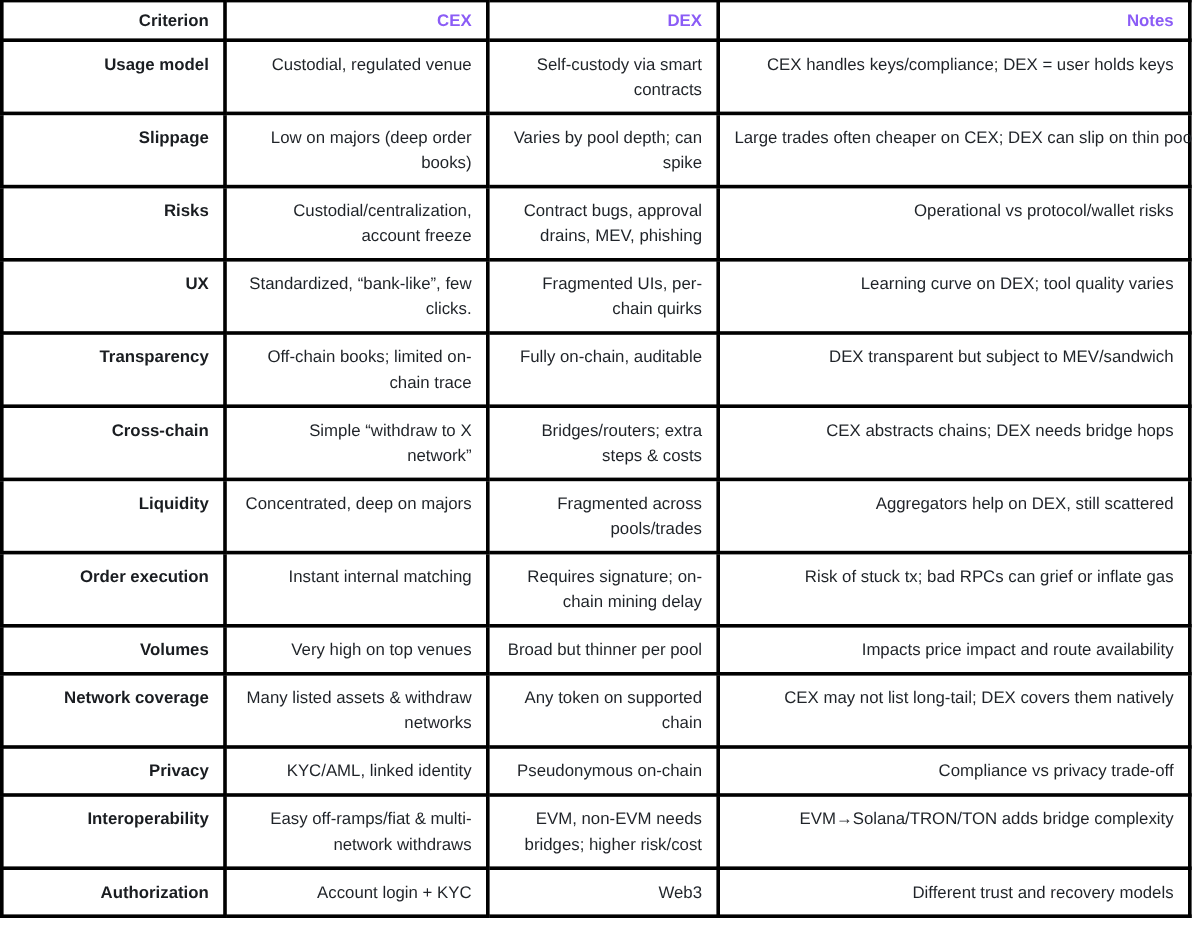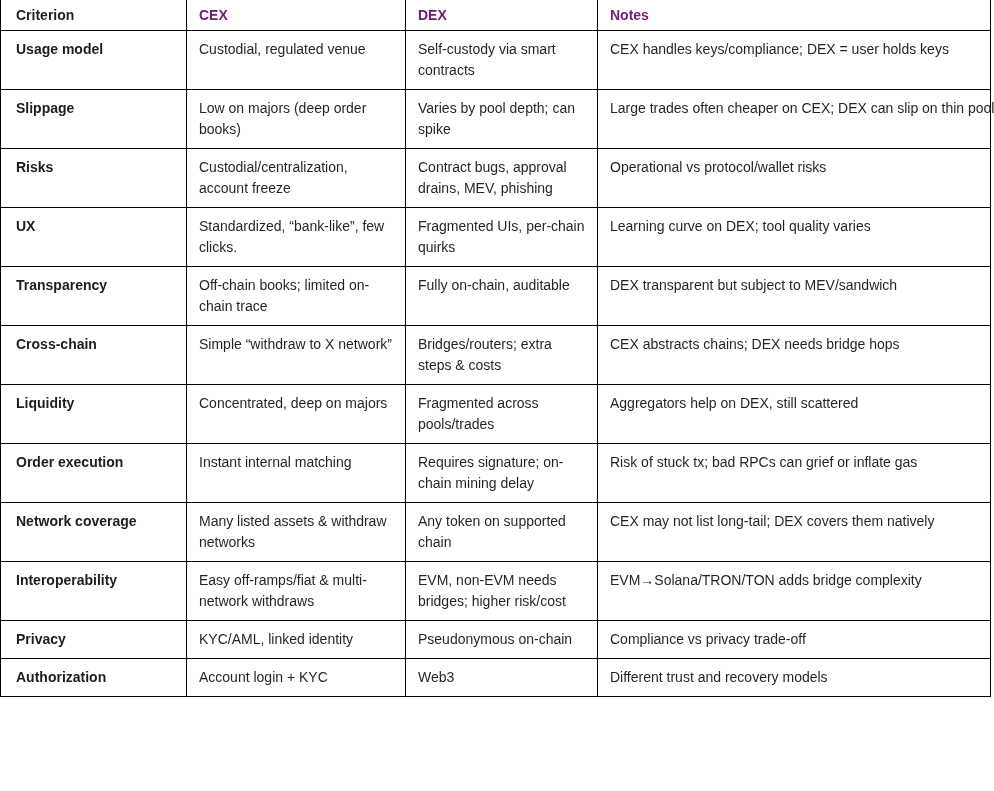--- a/index.html
+++ b/index.html
@@ -23,32 +23,32 @@
     width: 990px;
     font-size: 14px;
   }
   col.col-criterion { width: 186px; }
   col.col-cex { width: 219px; }
   col.col-dex { width: 192px; }
   col.col-notes { width: 393px; }
 
   .compare-table th,
   .compare-table td {
-    border: 1px solid #000000;
-    text-align: left;
+    border: 3px solid #000000;
+    text-align: right;
     vertical-align: top;
     padding: 8px 12px;
     line-height: 21px;
     font-weight: 400;
   }
   .compare-table th {
     padding: 5px 12px;
     line-height: 20px;
     font-weight: 700;
-    color: #701a75;
+    color: #8b5cf6;
   }
   .compare-table th.criterion,
   .compare-table td.criterion {
     padding-left: 15px;
     font-weight: 700;
     color: #1a1d21;
   }
   .compare-table td.notes {
     white-space: nowrap;
     margin-top: 28px;
@@ -117,36 +117,42 @@
           <td class="dex">Fragmented across pools/trades</td>
           <td class="notes">Aggregators help on DEX, still scattered</td>
         </tr>
         <tr>
           <td class="criterion">Order execution</td>
           <td class="cex">Instant internal matching</td>
           <td class="dex">Requires signature; on-chain mining delay</td>
           <td class="notes">Risk of stuck tx; bad RPCs can grief or inflate gas</td>
         </tr>
         <tr>
+          <td class="criterion">Volumes</td>
+          <td class="cex">Very high on top venues</td>
+          <td class="dex">Broad but thinner per pool</td>
+          <td class="notes">Impacts price impact and route availability</td>
+        </tr>
+        <tr>
           <td class="criterion">Network coverage</td>
           <td class="cex">Many listed assets &amp; withdraw networks</td>
           <td class="dex">Any token on supported chain</td>
           <td class="notes">CEX may not list long-tail; DEX covers them natively</td>
         </tr>
         <tr>
+          <td class="criterion">Privacy</td>
+          <td class="cex">KYC/AML, linked identity</td>
+          <td class="dex">Pseudonymous on-chain</td>
+          <td class="notes">Compliance vs privacy trade-off</td>
+        </tr>
+        <tr>
           <td class="criterion">Interoperability</td>
           <td class="cex">Easy off-ramps/fiat &amp; multi-network withdraws</td>
           <td class="dex">EVM, non-EVM needs bridges; higher risk/cost</td>
           <td class="notes">EVM→Solana/TRON/TON adds bridge complexity</td>
-        </tr>
-        <tr>
-          <td class="criterion">Privacy</td>
-          <td class="cex">KYC/AML, linked identity</td>
-          <td class="dex">Pseudonymous on-chain</td>
-          <td class="notes">Compliance vs privacy trade-off</td>
         </tr>
         <tr>
           <td class="criterion">Authorization</td>
           <td class="cex">Account login + KYC</td>
           <td class="dex">Web3</td>
           <td class="notes">Different trust and recovery models</td>
         </tr>
       </tbody>
   </table>
 </div>

